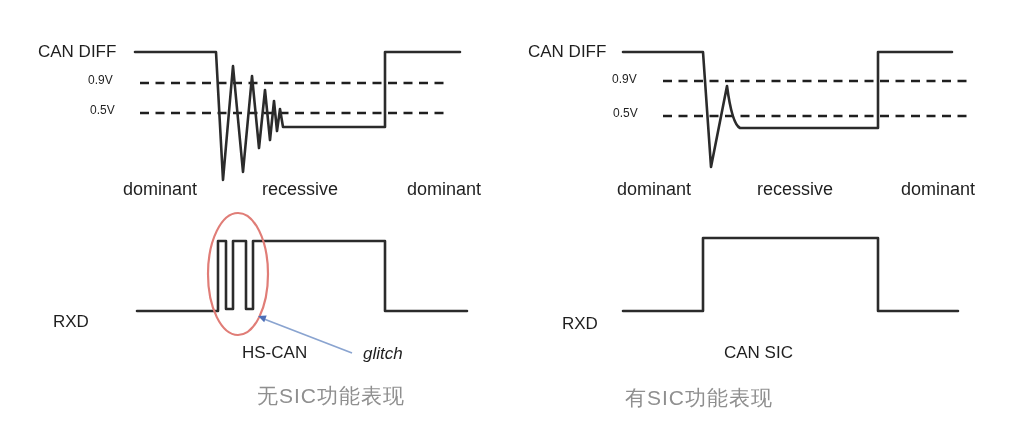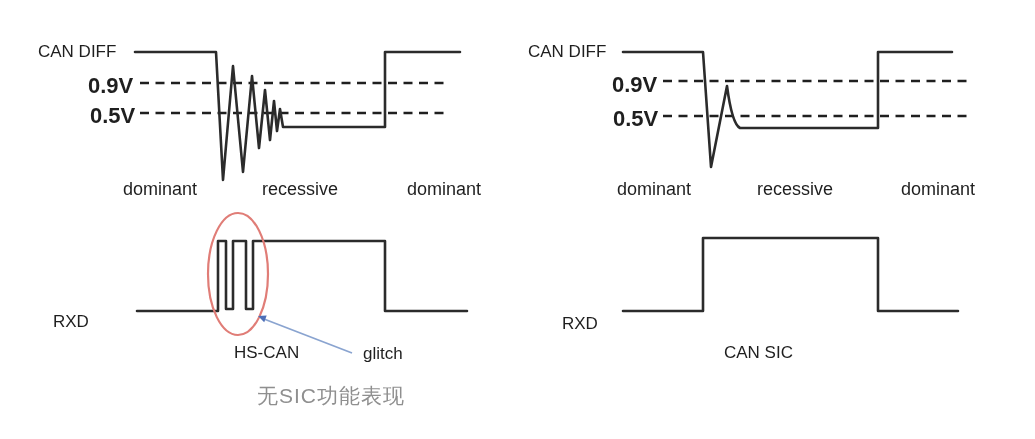--- a/index.html
+++ b/index.html
@@ -12,21 +12,21 @@
     border-radius:25px;
   }
   .lbl{
     position:absolute;
     color:#1f1f1f;
     font-size:18px;
     line-height:1.1;
     white-space:nowrap;
   }
   .sig{font-size:17px;}
-  .thr{font-size:22px;font-weight:bold;}
+  .thr{font-size:12px;}
   .caption{
     font-size:21px;
     color:#8f8f8f;
     letter-spacing:1px;
     text-align:center;
   }
   svg{position:absolute;left:0;top:0;}
 </style>
 </head>
 <body>
@@ -61,30 +61,31 @@
 
   <span class="lbl sig" style="left:38px;top:43px;">CAN DIFF</span>
   <span class="lbl thr" style="left:88px;top:74px;">0.9V</span>
   <span class="lbl thr" style="left:90px;top:104px;">0.5V</span>
 
   <span class="lbl" style="left:123px;top:180px;">dominant</span>
   <span class="lbl" style="left:262px;top:180px;">recessive</span>
   <span class="lbl" style="left:407px;top:180px;">dominant</span>
 
   <span class="lbl sig" style="left:53px;top:313px;">RXD</span>
-  <span class="lbl sig" style="left:234px;top:344px;">HS-CAN</span>
-  <span class="lbl sig" style="left:363px;top:345px;">glitch</span>
+  <span class="lbl sig" style="left:242px;top:344px;">HS-CAN</span>
+  <span class="lbl sig" style="left:363px;top:345px;font-style:italic;">glitch</span>
 
   <span class="lbl caption" style="left:257px;top:384px;">无SIC功能表现</span>
 
   <span class="lbl sig" style="left:528px;top:43px;">CAN DIFF</span>
   <span class="lbl thr" style="left:612px;top:73px;">0.9V</span>
   <span class="lbl thr" style="left:613px;top:107px;">0.5V</span>
 
   <span class="lbl" style="left:617px;top:180px;">dominant</span>
   <span class="lbl" style="left:757px;top:180px;">recessive</span>
   <span class="lbl" style="left:901px;top:180px;">dominant</span>
 
   <span class="lbl sig" style="left:562px;top:315px;">RXD</span>
   <span class="lbl sig" style="left:724px;top:344px;">CAN SIC</span>
 
+  <span class="lbl caption" style="left:625px;top:386px;">有SIC功能表现</span>
 
 </div>
 
 </body></html>

